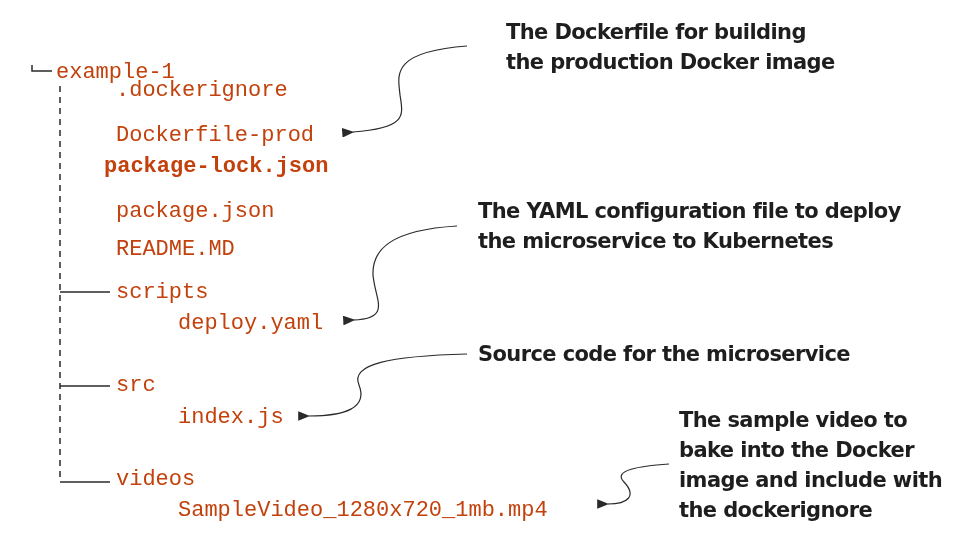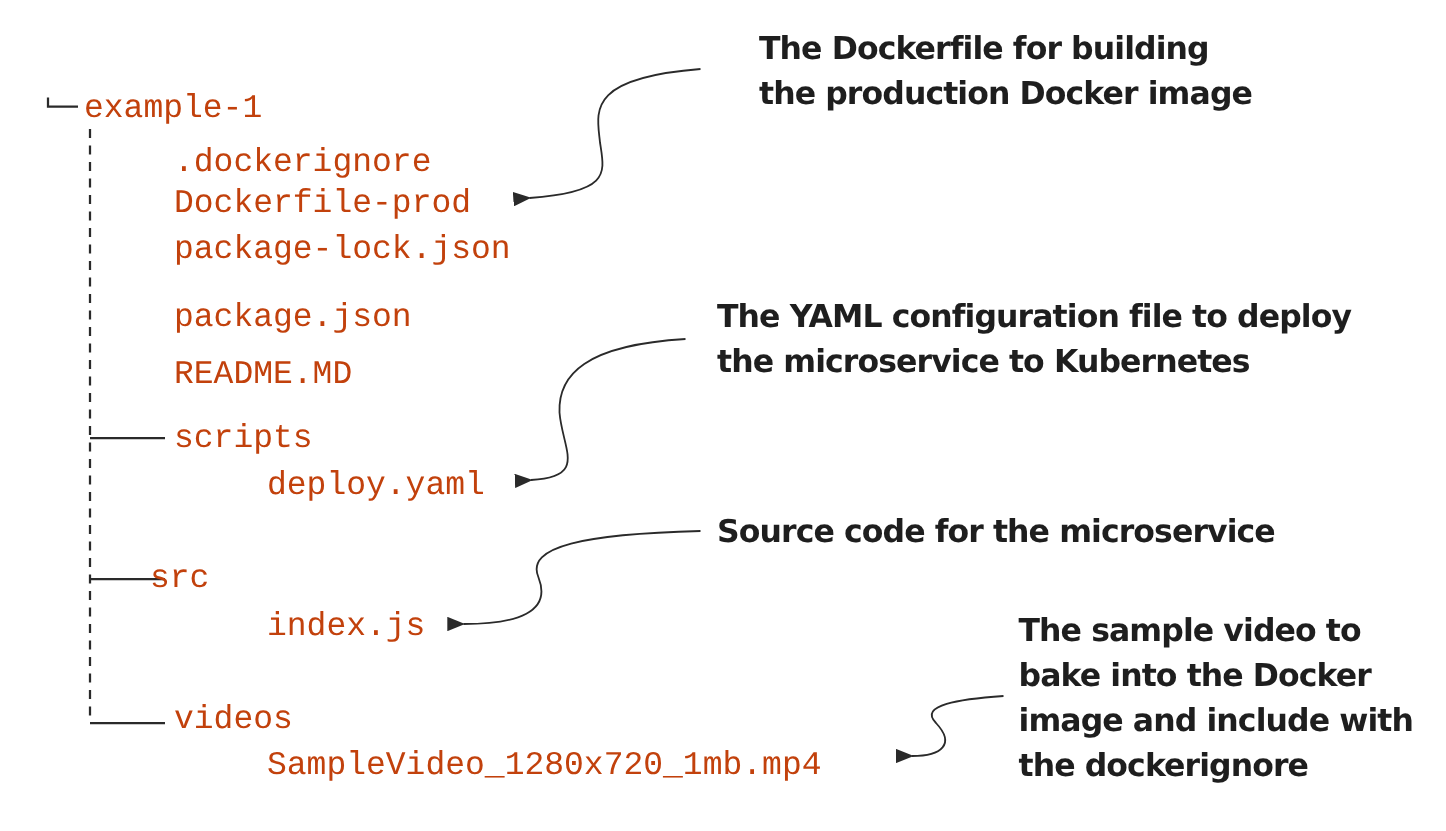--- a/index.html
+++ b/index.html
@@ -48,30 +48,30 @@
     </defs>
 
     <path d="M467 46 C 390 52, 398 75, 400 95 C 403 115, 408 128, 353 132" fill="none" stroke="#2a2a2a" stroke-width="1.2" marker-end="url(#arrowhead)"></path>
     <path d="M457 226 C 390 230, 372 250, 373 275 C 375 300, 392 318, 354 320" fill="none" stroke="#2a2a2a" stroke-width="1.2" marker-end="url(#arrowhead)"></path>
     <path d="M467 354 C 390 356, 350 364, 359 385 C 368 408, 345 416, 309 416" fill="none" stroke="#2a2a2a" stroke-width="1.2" marker-end="url(#arrowhead)"></path>
     <path d="M669 464 C 640 466, 612 470, 624 482 C 637 496, 628 504, 608 504" fill="none" stroke="#2a2a2a" stroke-width="1.2" marker-end="url(#arrowhead)"></path>
   </svg>
 
   <div class="mono" style="left:56px; top:60px;">example-1</div>
 
-  <div class="mono" style="left:116px; top:96px;">.dockerignore</div>
+  <div class="mono" style="left:116px; top:78px;">.dockerignore</div>
   <div class="mono" style="left:116px; top:123px;">Dockerfile-prod</div>
-  <div class="mono" style="left:116px; top:154px;">package-lock.json</div>
+  <div class="mono" style="left:104px; top:154px;font-weight:bold;">package-lock.json</div>
   <div class="mono" style="left:116px; top:186px;margin-top:13px;">package.json</div>
   <div class="mono" style="left:116px; top:217px;margin-top:20px;">README.MD</div>
 
   <div class="mono" style="left:116px; top:280px;">scripts</div>
   <div class="mono" style="left:178px; top:311px;">deploy.yaml</div>
 
-  <div class="mono" style="left:100px; top:373px;">src</div>
+  <div class="mono" style="left:116px; top:373px;">src</div>
   <div class="mono" style="left:178px; top:405px;">index.js</div>
 
   <div class="mono" style="left:116px; top:467px;">videos</div>
   <div class="mono" style="left:178px; top:498px;">SampleVideo_1280x720_1mb.mp4</div>
 
   <div class="callout" style="left:478px; top:17px;margin-left:28px;">
     <span>The Dockerfile for building</span>
     <span>the production Docker image</span>
   </div>
 

